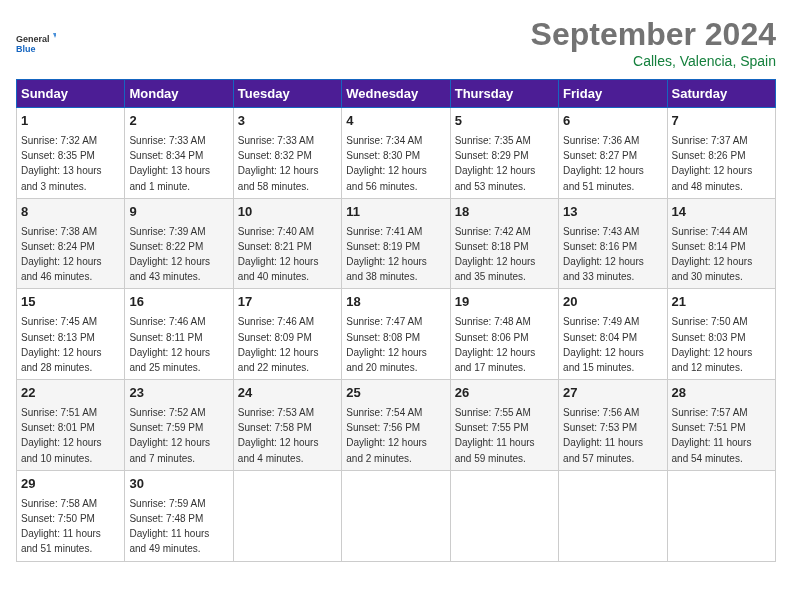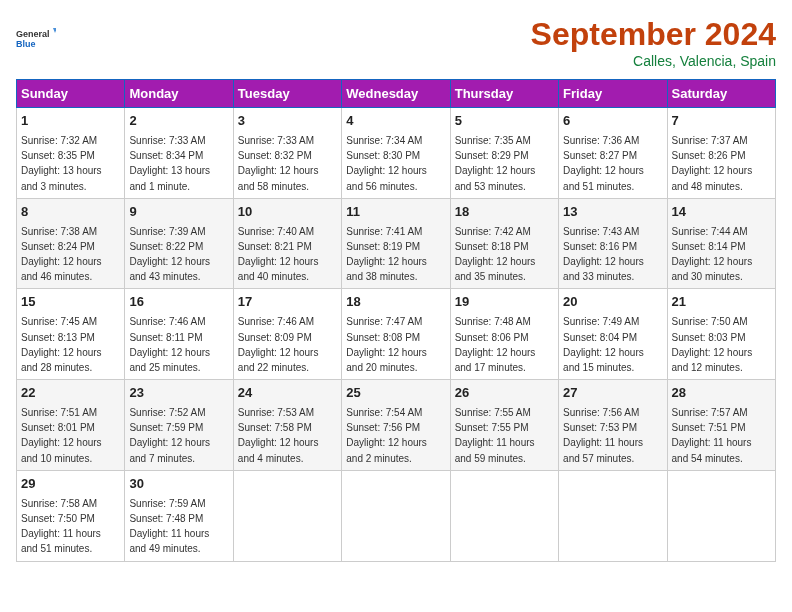--- a/index.html
+++ b/index.html
@@ -6,47 +6,47 @@
     body {
       font-family: Arial, sans-serif;
       background: #fff;
       width: 792px;
       min-height: 612px;
       padding: 16px;
     }
     .header-area {
       display: flex;
       justify-content: space-between;
-      align-items: flex-start;
+      align-items: center;
       margin-bottom: 10px;
     }
     .logo {
       display: flex;
       align-items: center;
       gap: 4px;
     }
     .title-area {
       text-align: right;
     }
     .month-title {
       font-size: 32px;
       font-weight: bold;
-      color: #c2410c;
+      color: #737373;
     }
     .location-title {
       font-size: 14px;
       color: #15803d;
     }
     table {
       width: 100%;
       border-collapse: collapse;
       font-size: 10.5px;
     }
     thead tr th {
-      background: #a21caf;
+      background: #4c1d95;
       color: #fff;
       padding: 6px 4px;
       text-align: left;
       font-size: 13px;
       font-weight: bold;
       border: 1px solid #1565c0;
     }
     tbody tr td {
       border: 1px solid #ccc;
       vertical-align: top;

